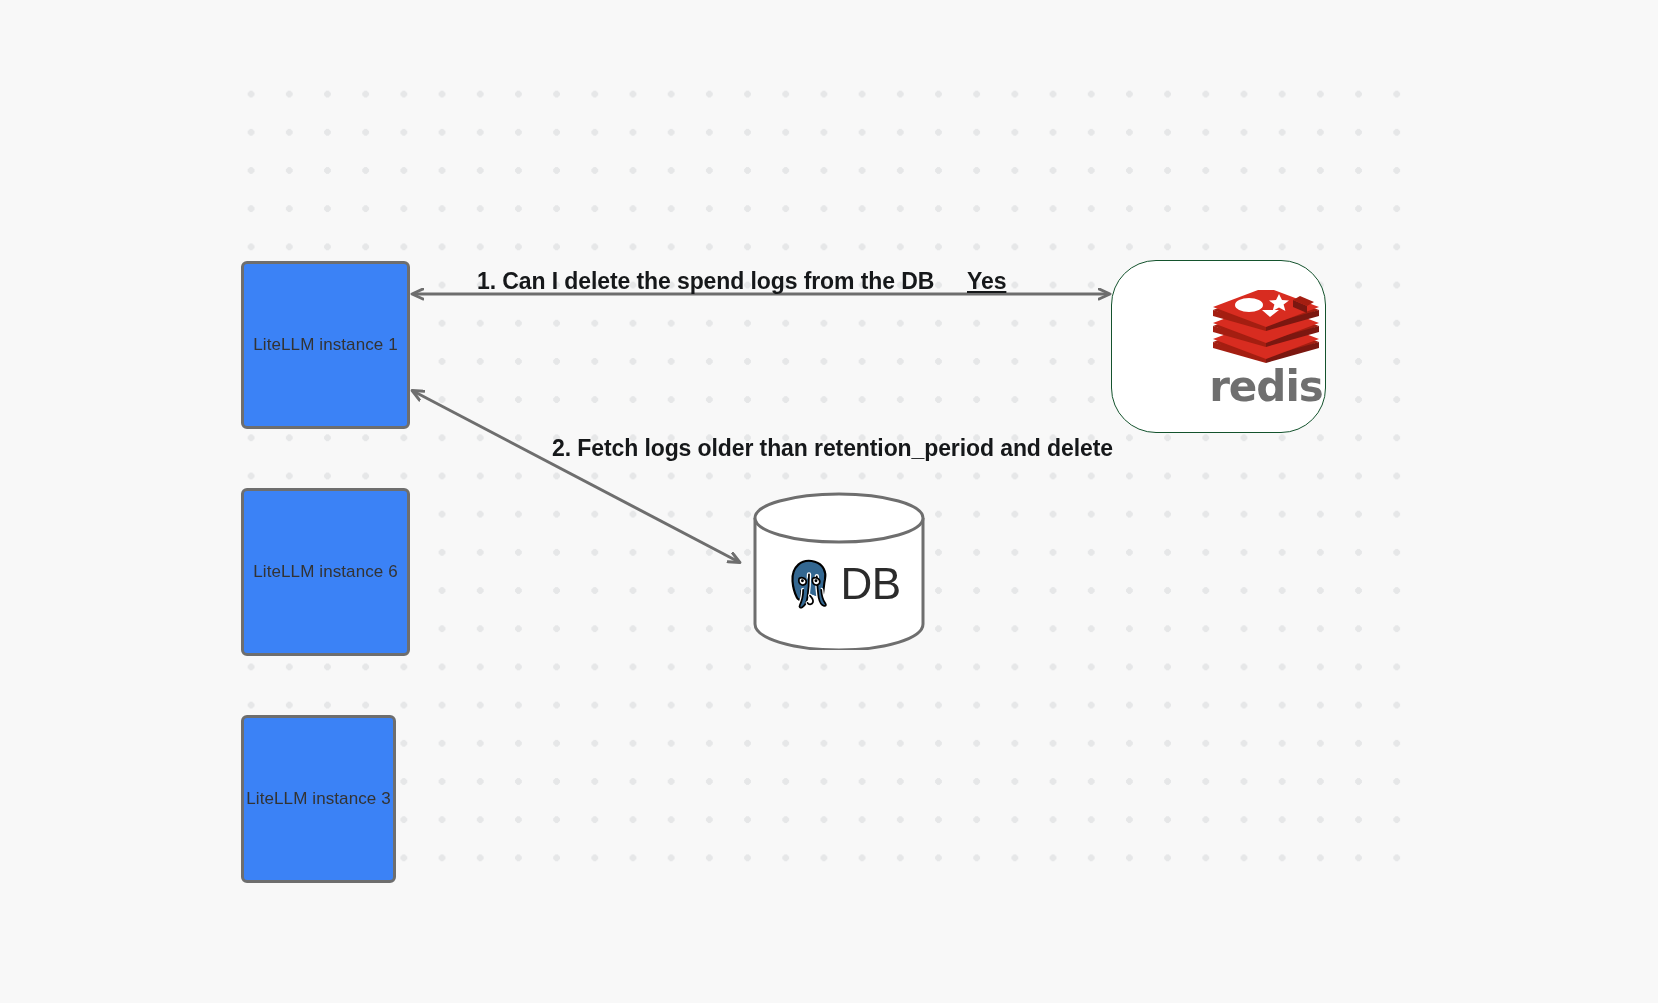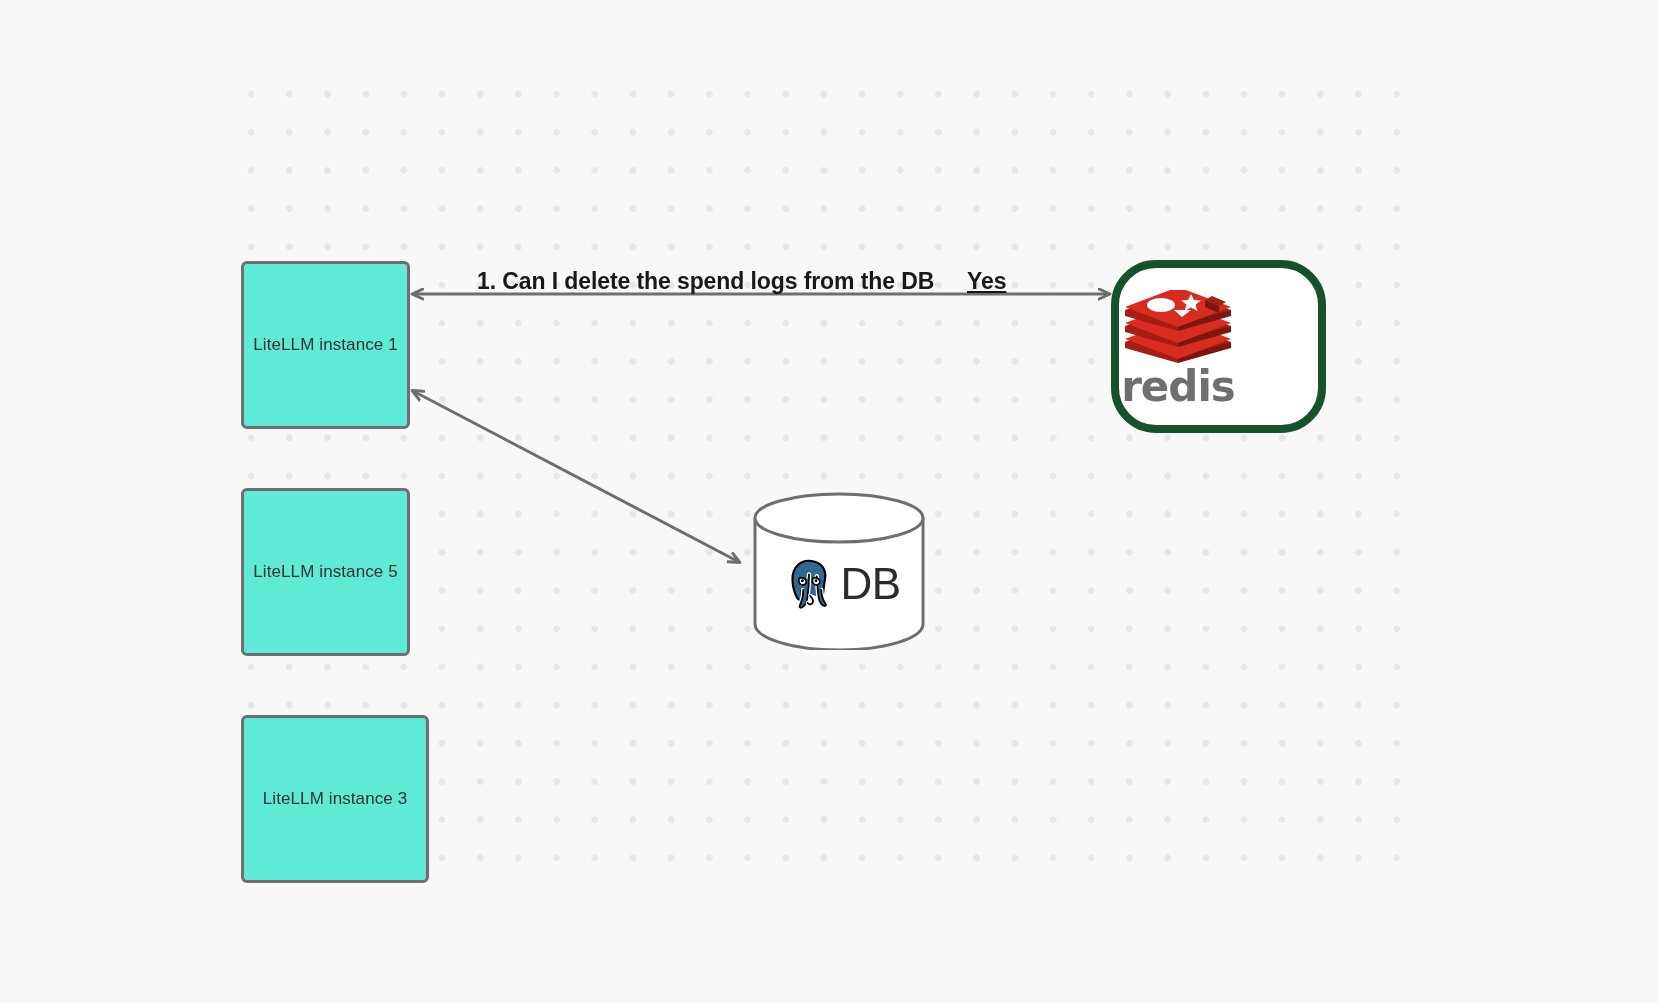--- a/index.html
+++ b/index.html
@@ -23,52 +23,52 @@
     width: 1192px;
     height: 824px;
     background-image: radial-gradient(circle, #e6e7e8 3.1px, rgba(0,0,0,0) 3.6px);
     background-size: 38.2px 38.2px;
     background-position: 7px 7px;
     pointer-events: none;
   }
   
   .node-box {
     position: absolute;
-    background: #5eead4;
+    background: #3b82f6;
     border: 3px solid #6e6e6e;
     border-radius: 6px;
     display: flex;
     align-items: center;
     justify-content: center;
     box-sizing: border-box;
   }
   .node-box .node-label {
     font-size: 17px;
     color: #333333;
     font-family: "Liberation Sans", sans-serif;
     letter-spacing: 0.1px;
   }
   #box-1 { left: 241px; top: 261px; width: 169px; height: 168px; }
   #box-2 { left: 241px; top: 488px; width: 169px; height: 168px; }
-  #box-3 { left: 241px; top: 715px; width: 188px; height: 168px; }
+  #box-3 { left: 241px; top: 715px; width: 155px; height: 168px; }
 
   
   #redis-node {
     position: absolute;
     left: 1111px;
     top: 260px;
     width: 215px;
     height: 173px;
     background: #ffffff;
-    border: 8px solid #14532d;
+    border: 1px solid #14532d;
     border-radius: 45px;
     box-sizing: border-box;
     display: flex;
     flex-direction: column;
-    align-items: flex-start;
+    align-items: flex-end;
     justify-content: center;
   }
   #redis-logo-wrap {
     display: flex;
     flex-direction: column;
     align-items: center;
     justify-content: center;
     margin-top: 4px;
   }
   #redis-wordmark {
@@ -154,27 +154,28 @@
 
     <g>
       <line x1="413" y1="391" x2="739" y2="562" stroke="#6e6e6e" stroke-width="3" marker-start="url(#arrow-start)" marker-end="url(#arrow-end)"></line>
     </g>
   </svg>
 
   <div class="edge-label" id="label-1">1.  Can I delete the spend logs from the DB</div>
 
   <div class="edge-label" id="label-1b">Yes</div>
 
+  <div class="edge-label" id="label-2">2.  Fetch logs older than retention_period and delete</div>
 
   <div class="node-box" id="box-1">
     <span class="node-label">LiteLLM instance 1</span>
   </div>
 
   <div class="node-box" id="box-2">
-    <span class="node-label">LiteLLM instance 5</span>
+    <span class="node-label">LiteLLM instance 6</span>
   </div>
 
   <div class="node-box" id="box-3">
     <span class="node-label">LiteLLM instance 3</span>
   </div>
 
   <div id="redis-node">
     <div id="redis-logo-wrap">
       <svg width="118" height="74" viewBox="0 0 118 74">
 

